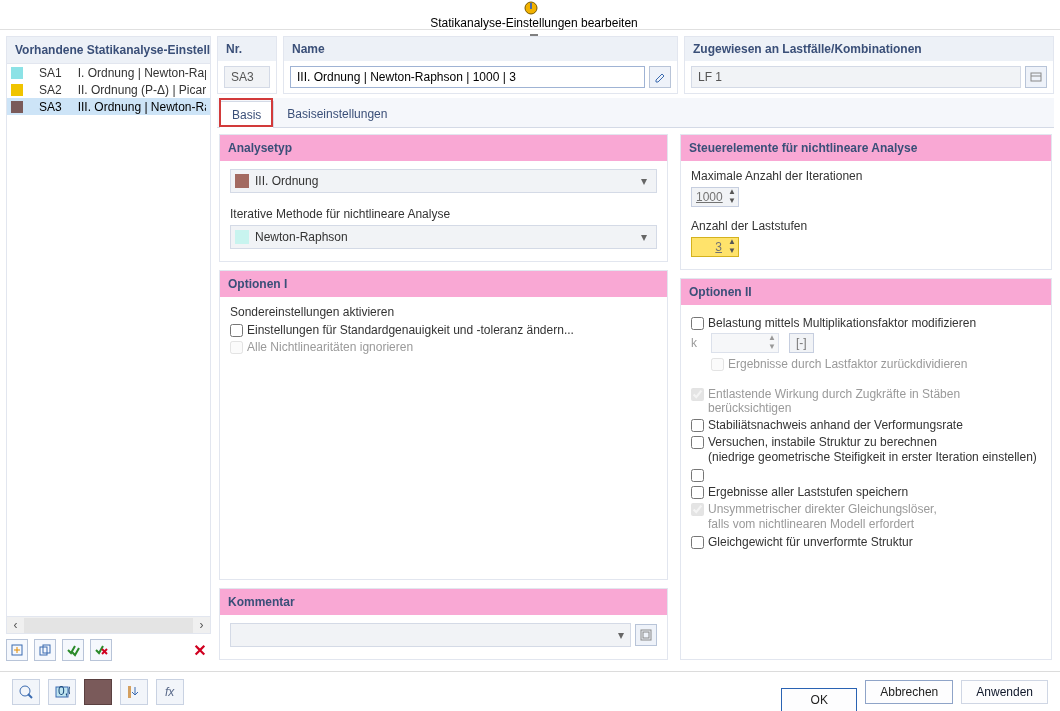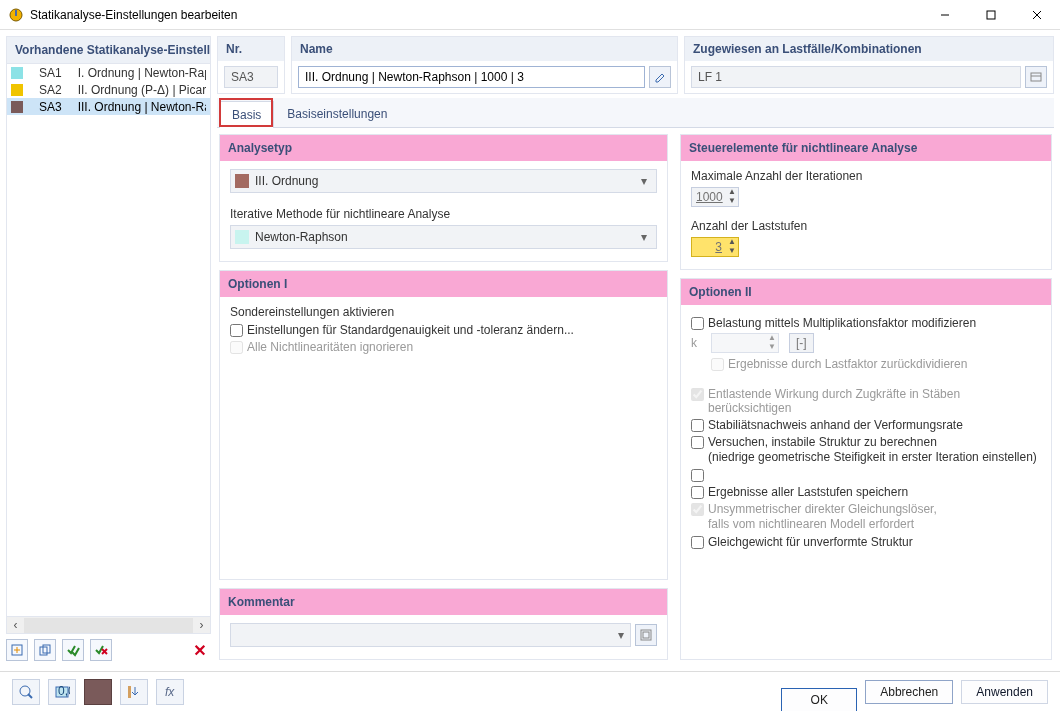--- a/index.html
+++ b/index.html
@@ -1,19 +1,19 @@
 <!DOCTYPE html>
 <html><head>
 <meta charset="utf-8">
 <style>
   * { box-sizing: border-box; font-family: "Segoe UI", Tahoma, sans-serif; font-size: 12px; }
   body { margin: 0; padding: 0; background: #fff; width: 1060px; height: 711px; overflow: hidden; }
 
   
-  .titlebar { height: 30px; display: flex; align-items: center; padding: 0 0 0 8px; border-bottom: 1px solid #e0e0e0; }
+  .titlebar { height: 30px; display: flex; align-items: center; padding: 0 0 0 8px; border-bottom: 1px solid #e0e0e0; flex-direction: column; }
   .titlebar .tb-icon { width: 16px; height: 16px; margin-right: 6px; display:inline-flex;align-items:center;justify-content:center; }
   .titlebar .tb-title { flex: 1; color: #000; }
   .winbtn { width: 46px; height: 30px; display: flex; align-items: center; justify-content: center; color: #000; }
   .winbtn svg { width: 10px; height: 10px; }
 
   .content { display: flex; padding: 6px 6px 0 6px; height: 632px; gap: 6px; }
 
   
   .left { width: 205px; display: flex; flex-direction: column; }
   .panel-head { background: #edf1f7; color:#3a4f78; font-weight:600; padding: 6px 8px; border:1px solid #e2e6ef; border-bottom:none; white-space: nowrap; overflow:hidden; text-overflow: clip;}
@@ -35,21 +35,21 @@
   .toolbtn svg{width:14px;height:14px;}
   .left-tools .spacer{flex:1;}
   .toolbtn.del { border:none; background:transparent; color:#d00020; font-weight:bold; font-size:16px;}
 
   
   .main { flex:1; display:flex; flex-direction:column; gap:4px; }
   .toprow { display:flex; gap:6px; }
   .fieldgroup { display:flex; flex-direction:column; border:1px solid #e2e6ef;}
   .fieldgroup .hdr { background:#edf1f7; color:#3a4f78; font-weight:600; padding:5px 8px;}
   .fieldgroup .body { padding:5px 6px; background:#fff; display:flex; align-items:center; gap:4px;}
-  .grp-nr { width:68px;}
+  .grp-nr { width:60px;}
   .grp-name { flex:1;}
   .grp-assign { width:370px;}
   .ro-input { background:#f1f3f6; border:1px solid #d4dae6; padding:3px 6px; color:#555; flex:1; height:22px; display:flex; align-items:center;}
   .edit-input { background:#fff; border:1px solid #9fb3d4; padding:3px 6px; flex:1; height:22px;}
   .iconbtn { width:22px; height:22px; border:1px solid #b8c4d8; background:#eef2f9; display:flex;align-items:center;justify-content:center;}
   .iconbtn svg{width:12px;height:12px;}
 
   .tabs { display:flex; border-bottom:1px solid #d4dae6; background:#f5f7fb; padding:2px 2px 0 2px; position:relative;}
   .tab { padding:6px 12px 6px 12px; color:#3a4f78; border:1px solid transparent; border-bottom:none; cursor:default;}
   .tab.active { background:#fff; border-color:#d4dae6; position:relative; top:1px;}

